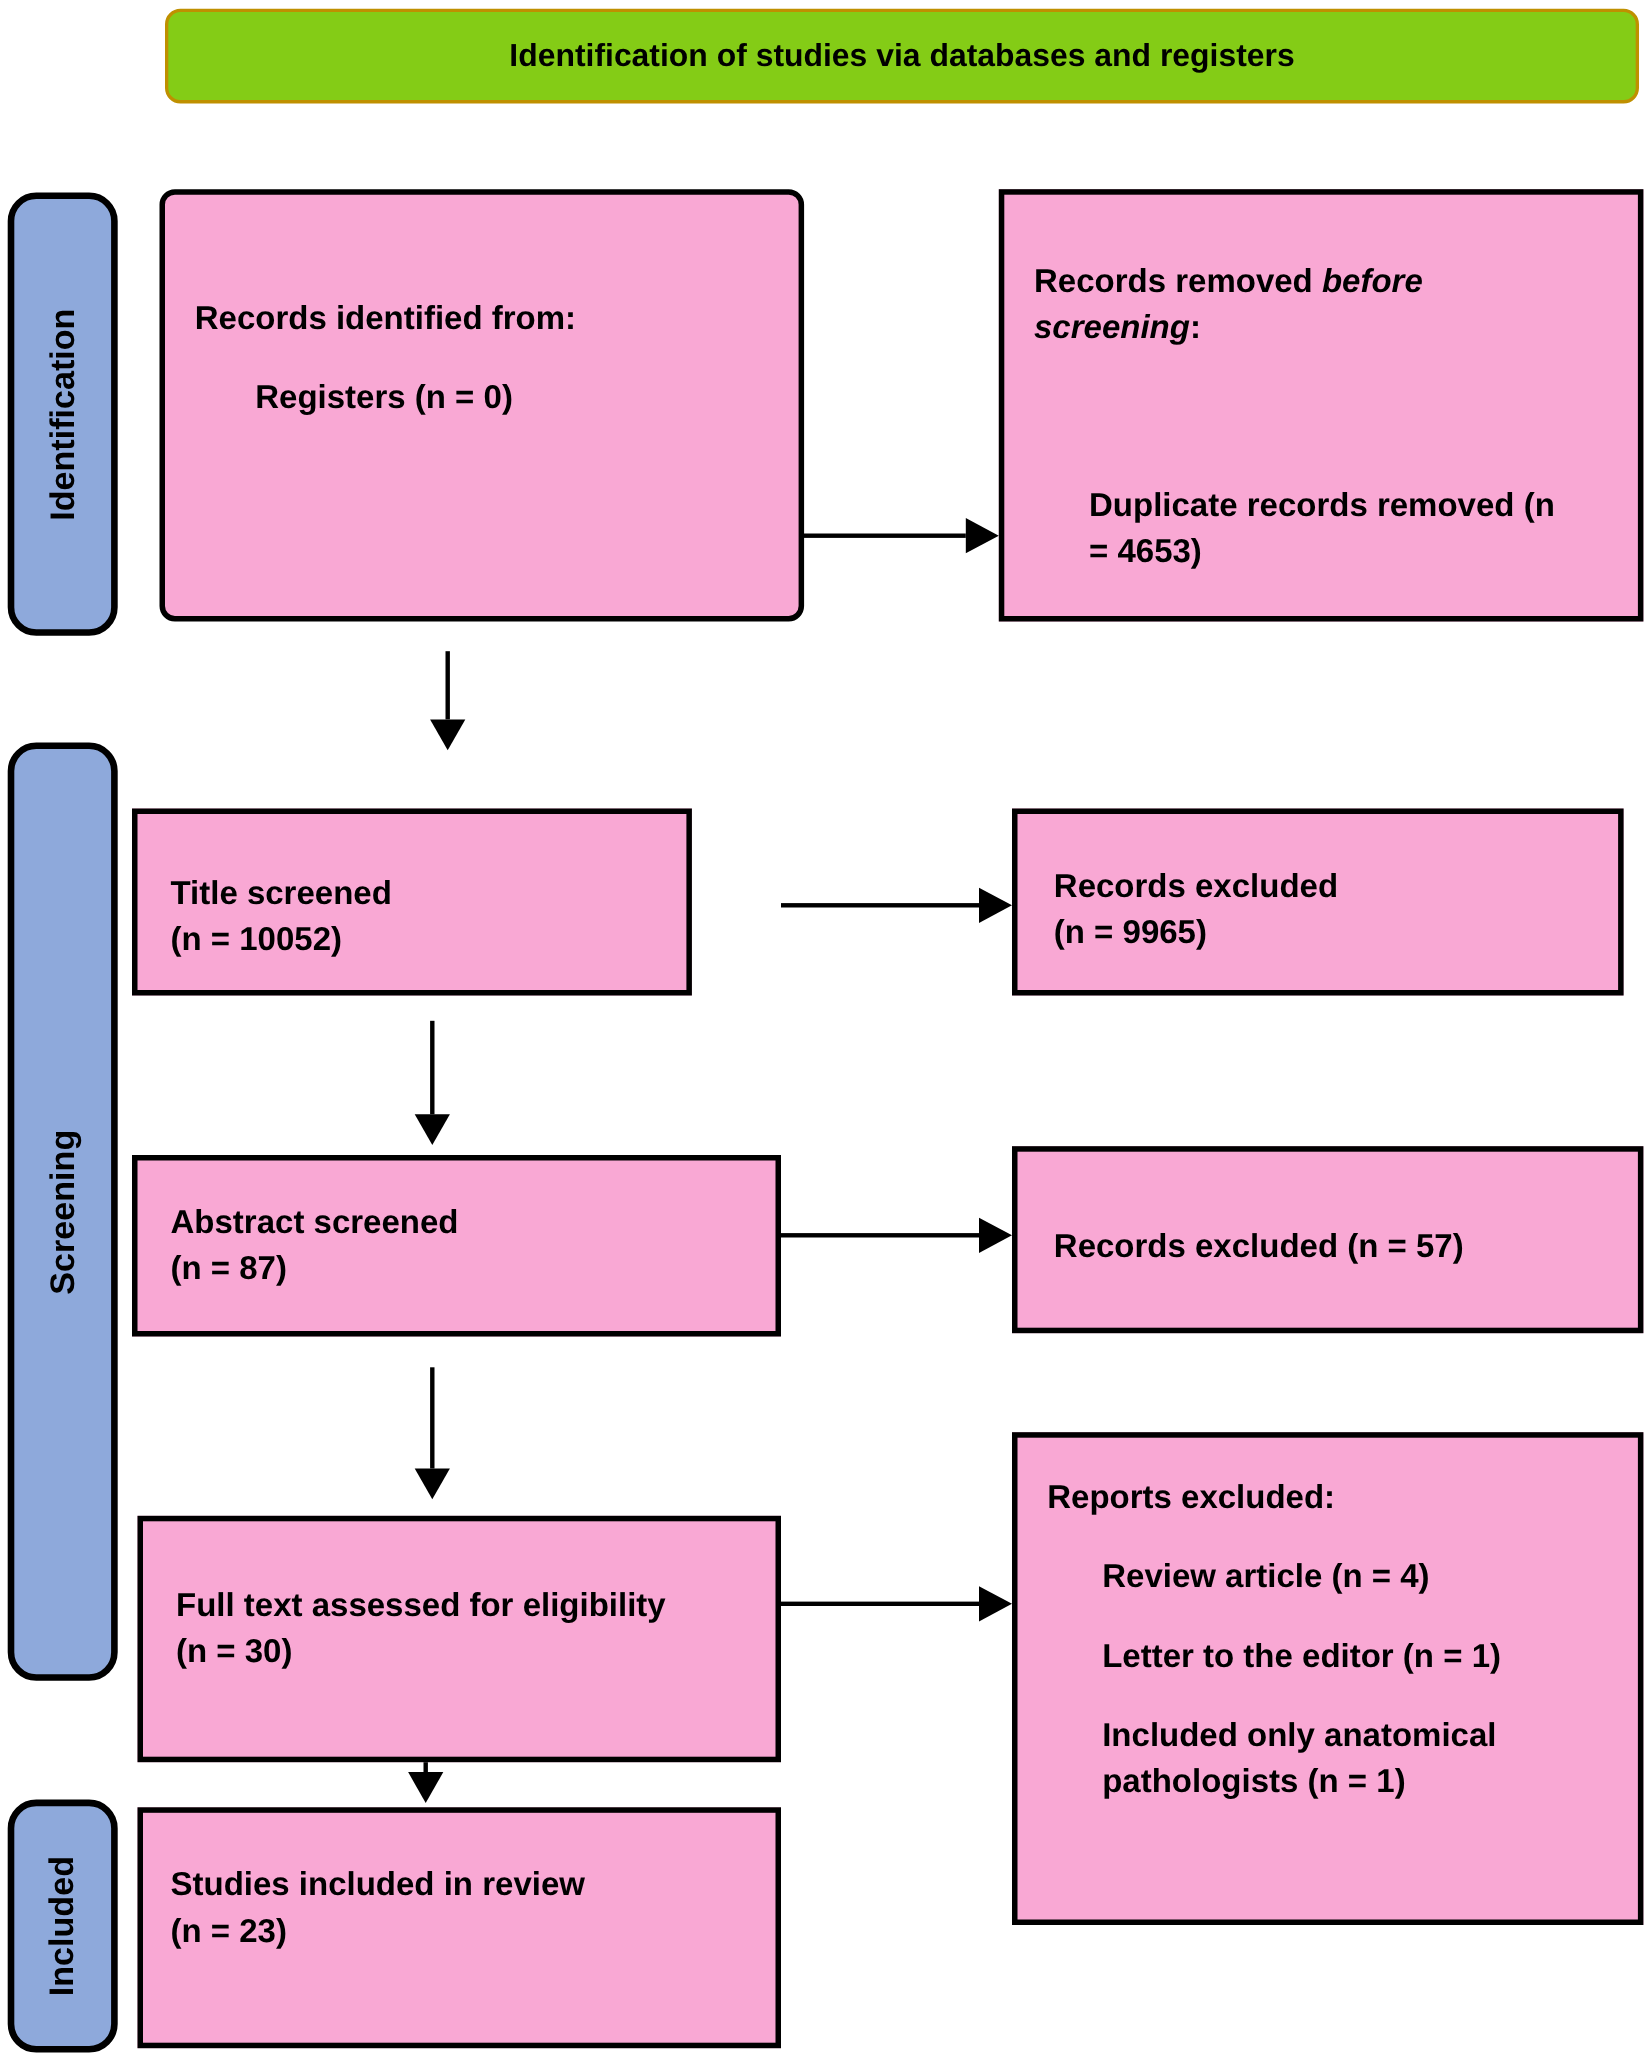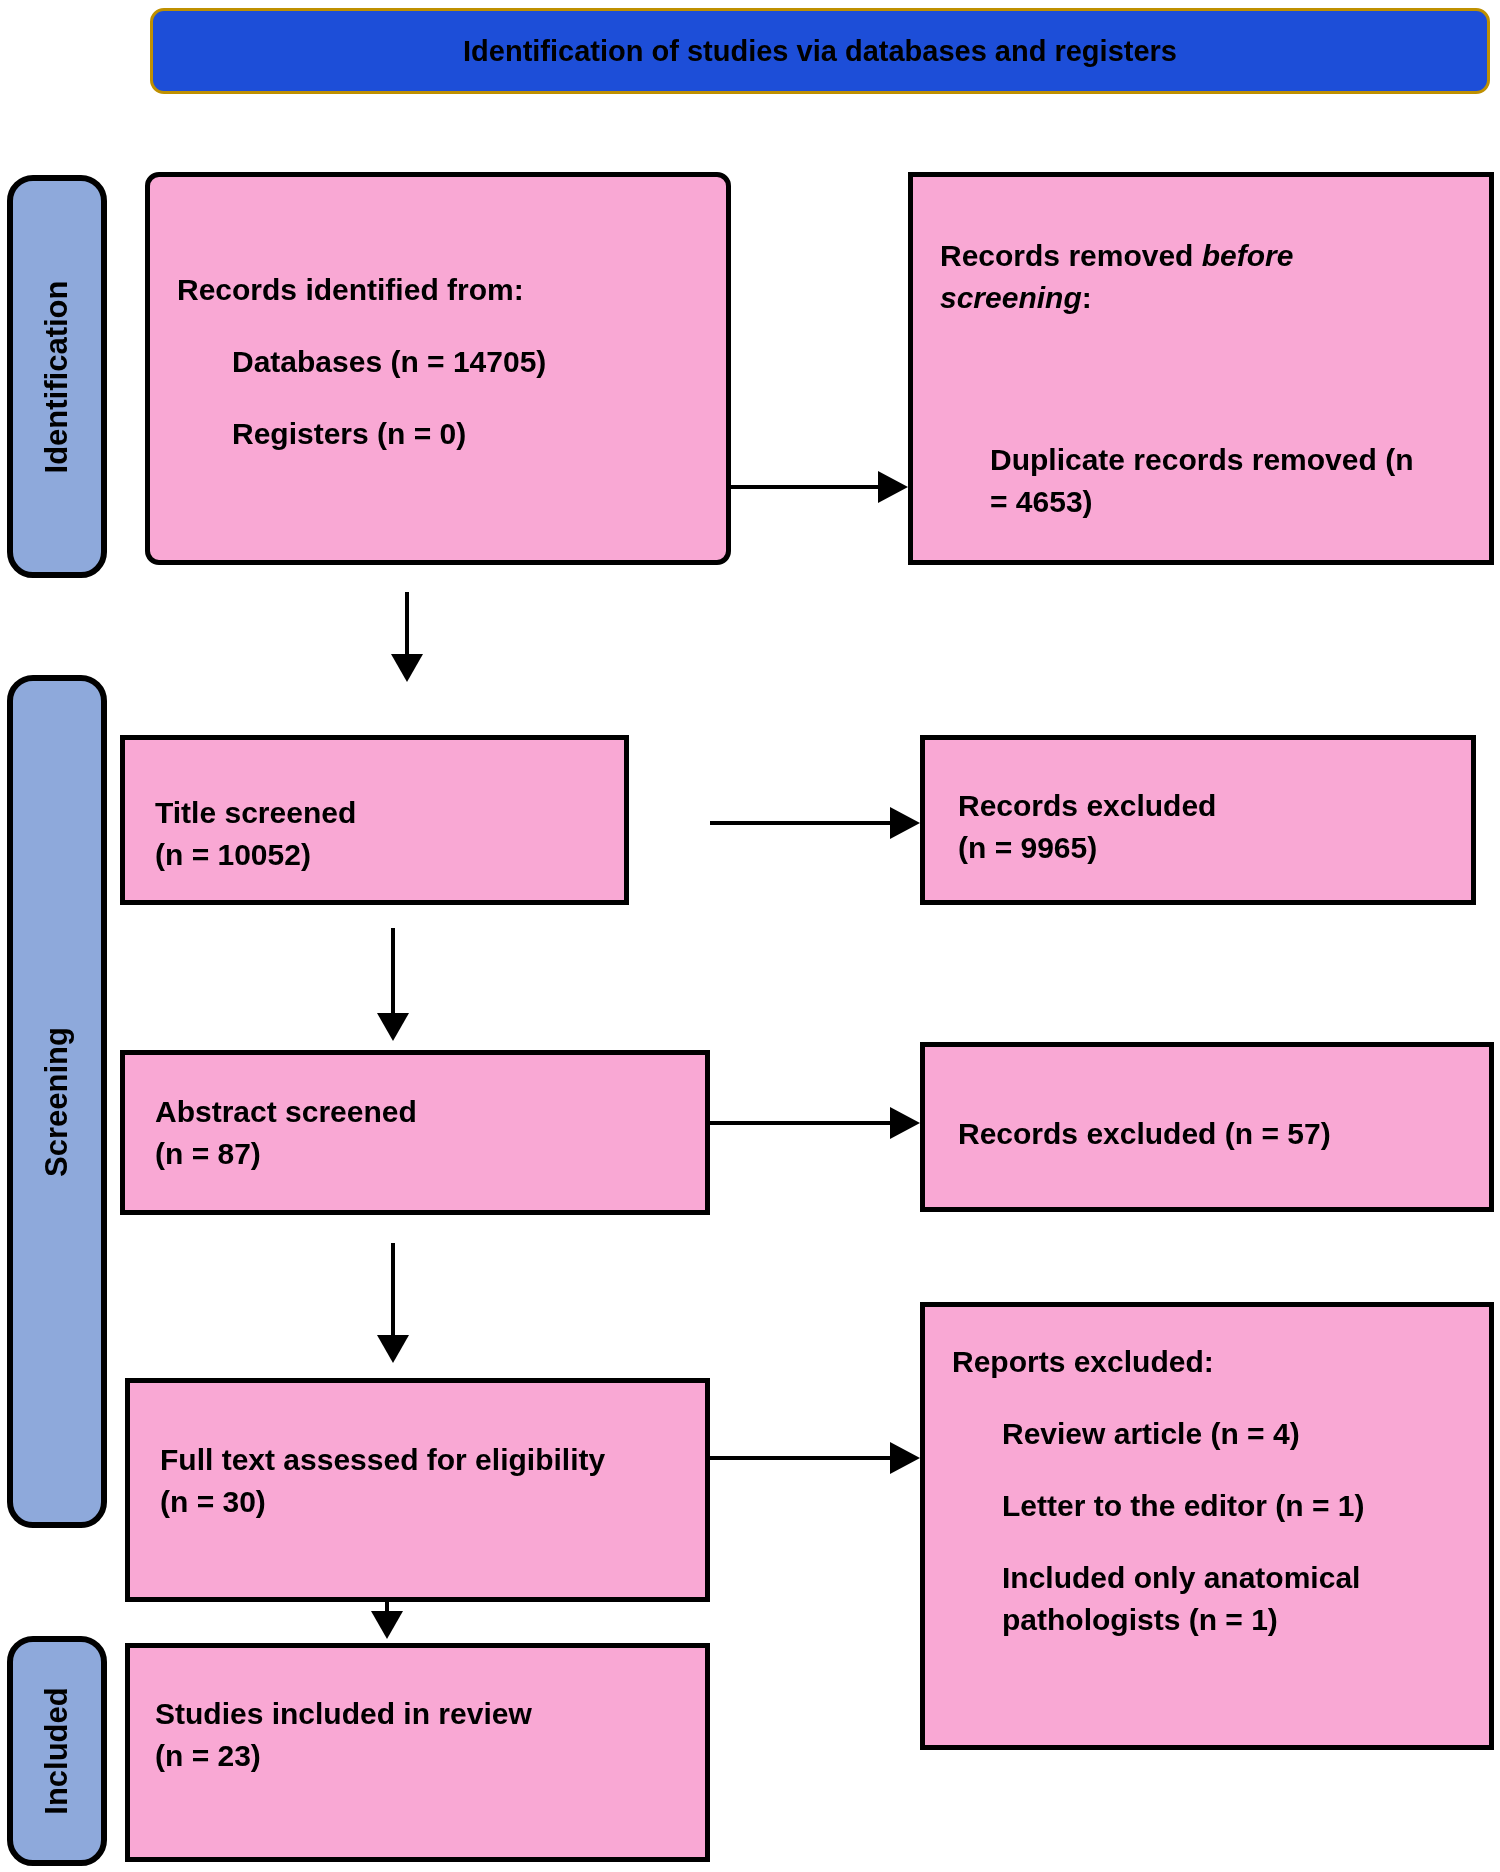--- a/index.html
+++ b/index.html
@@ -3,21 +3,21 @@
 <meta charset="utf-8">
 <style>
   html,body { margin:0; padding:0; background:#ffffff; }
   .canvas {
     position:relative; width:1500px; height:1872px; background:#ffffff;
     font-family:"Liberation Sans", sans-serif; color:#000000; overflow:hidden;
   }
   
   .banner {
     position:absolute; left:150px; top:8px; width:1340px; height:86px;
-    background:#1d4ed8; border:3px solid #BF9000; border-radius:14px;
+    background:#84cc16; border:3px solid #BF9000; border-radius:14px;
     box-sizing:border-box; display:flex; align-items:center; justify-content:center;
     font-size:29px; font-weight:bold;
   }
   
   .stage {
     position:absolute; left:7px; width:100px; background:#8EA9DB;
     border:6px solid #000000; border-radius:26px; box-sizing:border-box;
     display:flex; align-items:center; justify-content:center;
   }
   .stage .vtext {
@@ -75,21 +75,20 @@
   </div>
   <div class="stage stage-screening">
     <span class="vtext">Screening</span>
   </div>
   <div class="stage stage-included">
     <span class="vtext">Included</span>
   </div>
 
   <div class="fbox box-records-identified">
     <p>Records identified from:</p>
-    <p class="indent">Databases (n = 14705)</p>
     <p class="indent">Registers (n = 0)</p>
   </div>
 
   <div class="fbox box-records-removed">
     <p class="heading"><span>Records removed </span><i>before screening</i><span>:</span></p>
     <p class="detail">Duplicate records removed (n = 4653)</p>
   </div>
 
   <div class="fbox box-title-screened">
     <p>Title screened</p>

